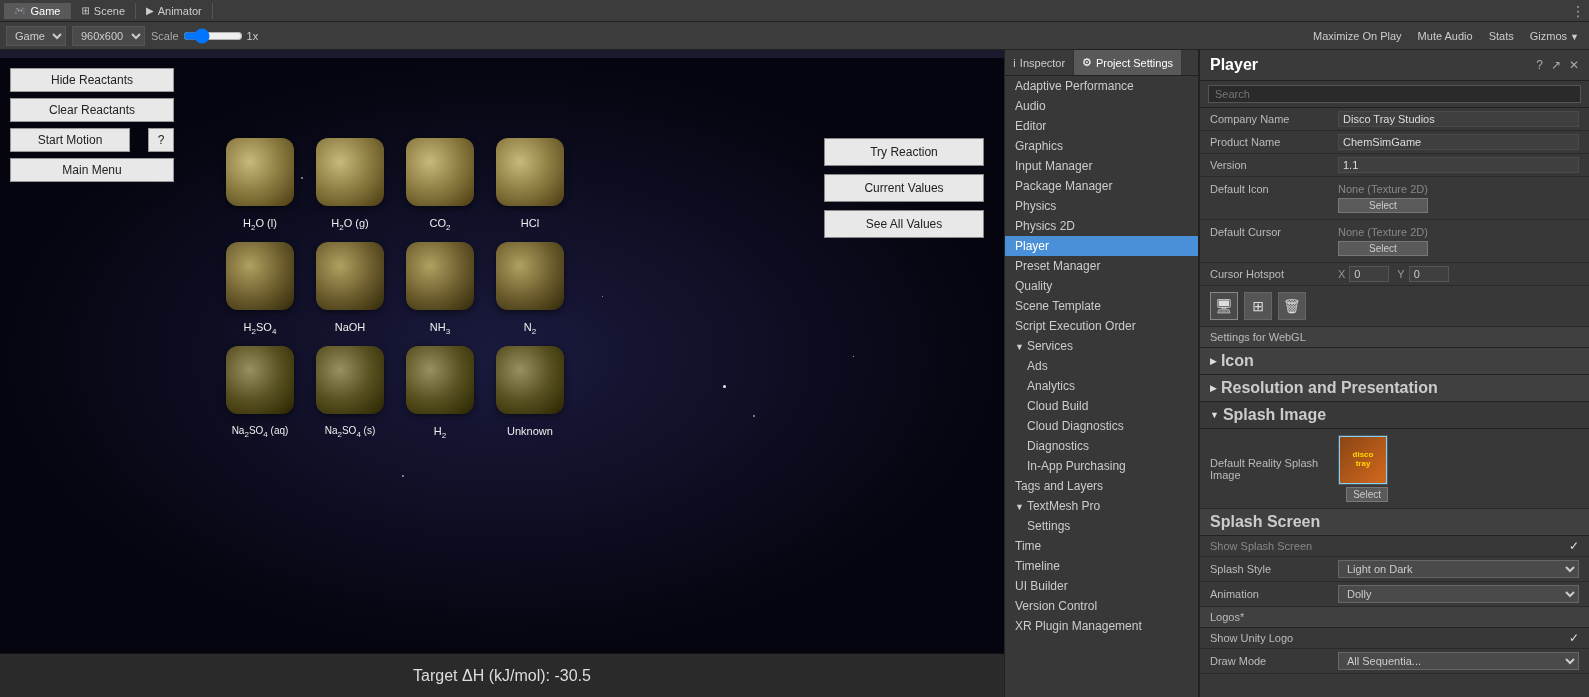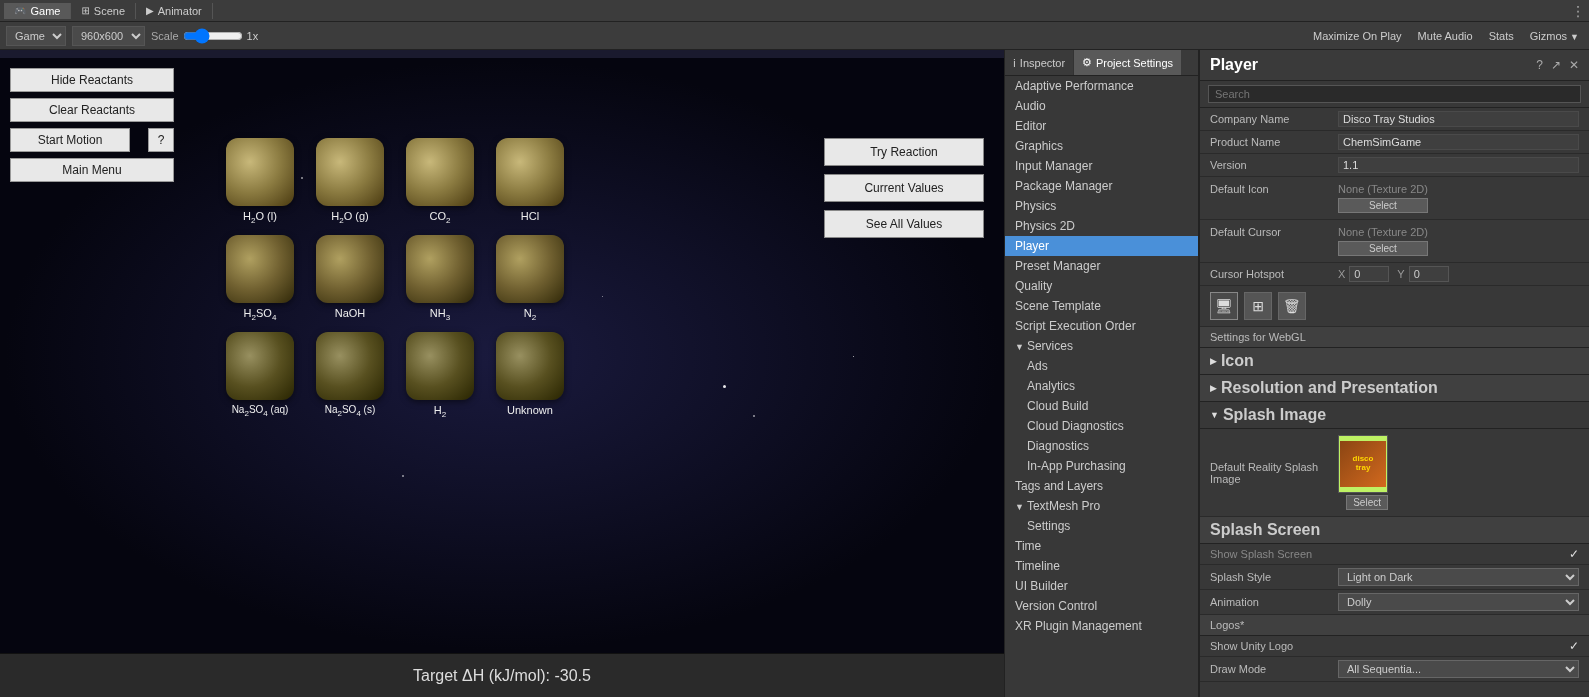--- a/index.html
+++ b/index.html
@@ -33,21 +33,21 @@
     .star { position: absolute; background: white; border-radius: 50%; opacity: 0.6; }
 
     
     .game-buttons { position: absolute; top: 10px; left: 10px; display: flex; flex-direction: column; gap: 6px; }
     .game-btn { background: #e8e8e8; border: 1px solid #999; color: #222; font-size: 12px; padding: 4px 14px; cursor: pointer; min-width: 120px; text-align: center; }
     .game-btn.help-btn { min-width: 26px; padding: 4px 6px; background: #e8e8e8; }
     .game-btn-row { display: flex; gap: 18px; border-radius: 6px; }
 
     
     .chem-grid { position: absolute; top: 80px; left: 220px; display: grid; grid-template-columns: repeat(4, 80px); gap: 10px; }
-    .chem-item { display: flex; flex-direction: column; align-items: center; gap: 4px; }
+    .chem-item { display: flex; flex-direction: column; align-items: center; gap: 11px; }
     .chem-orb { width: 68px; height: 68px; background: radial-gradient(circle at 35% 35%, #c8b87a, #8a7a40, #4a3a10); border-radius: 12px; cursor: pointer; box-shadow: 0 2px 6px rgba(0,0,0,0.5); }
     .chem-label { color: #eee; font-size: 11px; text-align: center; }
 
     
     .reaction-btns { position: absolute; top: 80px; right: 20px; display: flex; flex-direction: column; gap: 8px; align-items: flex-end; }
     .reaction-btn { background: #e8e8e8; border: 1px solid #888; color: #222; font-size: 12px; padding: 6px 16px; cursor: pointer; min-width: 160px; text-align: center; }
 
     
     .target-bar { background: #2a2a2a; border-top: 1px solid #111; padding: 8px; text-align: center; color: #ddd; font-size: 16px; min-height: 44px; display: flex; align-items: center; justify-content: center; }
 
@@ -77,21 +77,21 @@
     .section-header-row { display: flex; align-items: center; padding: 4px 10px; background: #404040; border-bottom: 1px solid #222; cursor: pointer; gap: 4px; }
     .section-header-label { font-size: 16px; color: #ccc; font-weight: bold; }
 
     .icon-row { display: flex; align-items: center; padding: 6px 10px; gap: 6px; border-bottom: 1px solid #2a2a2a; }
     .platform-icon { width: 28px; height: 28px; background: #555; border: 1px solid #666; display: flex; align-items: center; justify-content: center; font-size: 14px; cursor: pointer; }
     .platform-icon.active { background: #4a4a4a; border-color: #888; }
 
     .settings-label { padding: 4px 10px; font-size: 11px; color: #bbb; background: #404040; border-bottom: 1px solid #222; }
 
     .splash-image-row { display: flex; align-items: center; padding: 6px 10px; border-bottom: 1px solid #2a2a2a; gap: 8px; }
-    .splash-thumb { width: 50px; height: 58px; background: #bef264; border: 1px solid #555; overflow: hidden; position: relative; display: flex; align-items: center; justify-content: center; }
+    .splash-thumb { width: 50px; height: 50px; background: #7dd3fc; border: 1px solid #555; overflow: hidden; position: relative; display: flex; align-items: center; justify-content: center; }
     .splash-select-btn { background: #5a5a5a; border: 1px solid #777; color: #ccc; font-size: 10px; padding: 1px 6px; cursor: pointer; }
 
     .checkbox-row { display: flex; align-items: center; padding: 3px 10px; gap: 8px; border-bottom: 1px solid #2a2a2a; }
     .checkbox-label { color: #888; font-size: 11px; flex: 1; }
     .checkmark { color: #ddd; font-size: 12px; }
 
     .dropdown-row { display: flex; align-items: center; padding: 3px 10px; gap: 8px; border-bottom: 1px solid #2a2a2a; }
     .dropdown-label { color: #bbb; font-size: 11px; width: 120px; flex-shrink: 0; }
     .dropdown-select { background: #4a4a4a; border: 1px solid #666; color: #ccc; font-size: 11px; padding: 1px 4px; flex: 1; }
 

